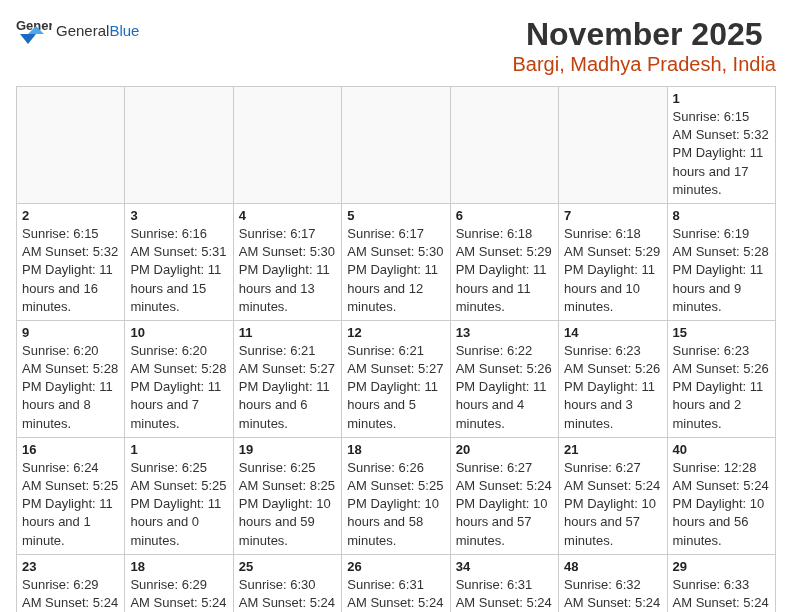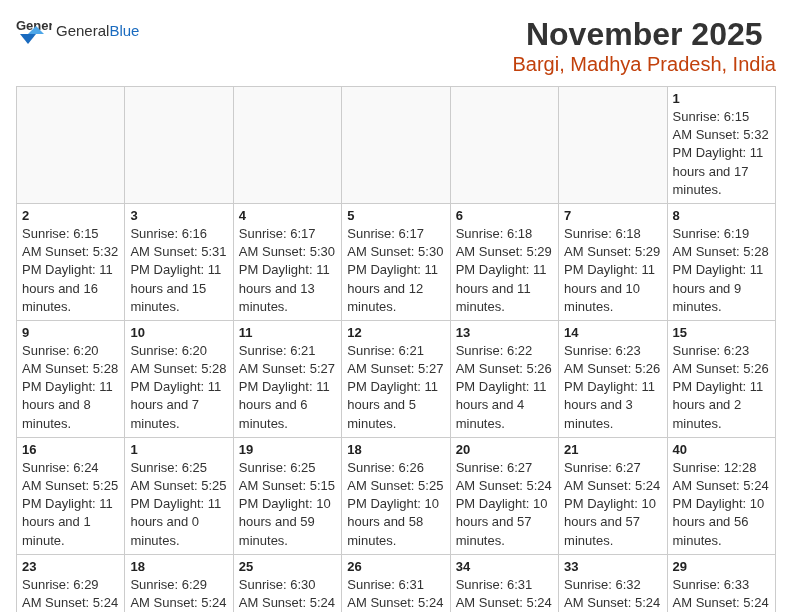--- a/index.html
+++ b/index.html
@@ -209,21 +209,21 @@
         </td>
         <td>
           <div class="day-number">1</div>
           <div class="day-info">Sunrise: 6:25 AM
 Sunset: 5:25 PM
 Daylight: 11 hours and 0 minutes.</div>
         </td>
         <td>
           <div class="day-number">19</div>
           <div class="day-info">Sunrise: 6:25 AM
-Sunset: 5:15 PM
+Sunset: 8:25 PM
 Daylight: 10 hours and 59 minutes.</div>
         </td>
         <td>
           <div class="day-number">18</div>
           <div class="day-info">Sunrise: 6:26 AM
 Sunset: 5:25 PM
 Daylight: 10 hours and 58 minutes.</div>
         </td>
         <td>
           <div class="day-number">20</div>
@@ -269,21 +269,21 @@
 Sunset: 5:24 PM
 Daylight: 10 hours and 53 minutes.</div>
         </td>
         <td>
           <div class="day-number">34</div>
           <div class="day-info">Sunrise: 6:31 AM
 Sunset: 5:24 PM
 Daylight: 10 hours and 52 minutes.</div>
         </td>
         <td>
-          <div class="day-number">33</div>
+          <div class="day-number">48</div>
           <div class="day-info">Sunrise: 6:32 AM
 Sunset: 5:24 PM
 Daylight: 10 hours and 51 minutes.</div>
         </td>
         <td>
           <div class="day-number">29</div>
           <div class="day-info">Sunrise: 6:33 AM
 Sunset: 5:24 PM
 Daylight: 10 hours and 50 minutes.</div>
         </td>

